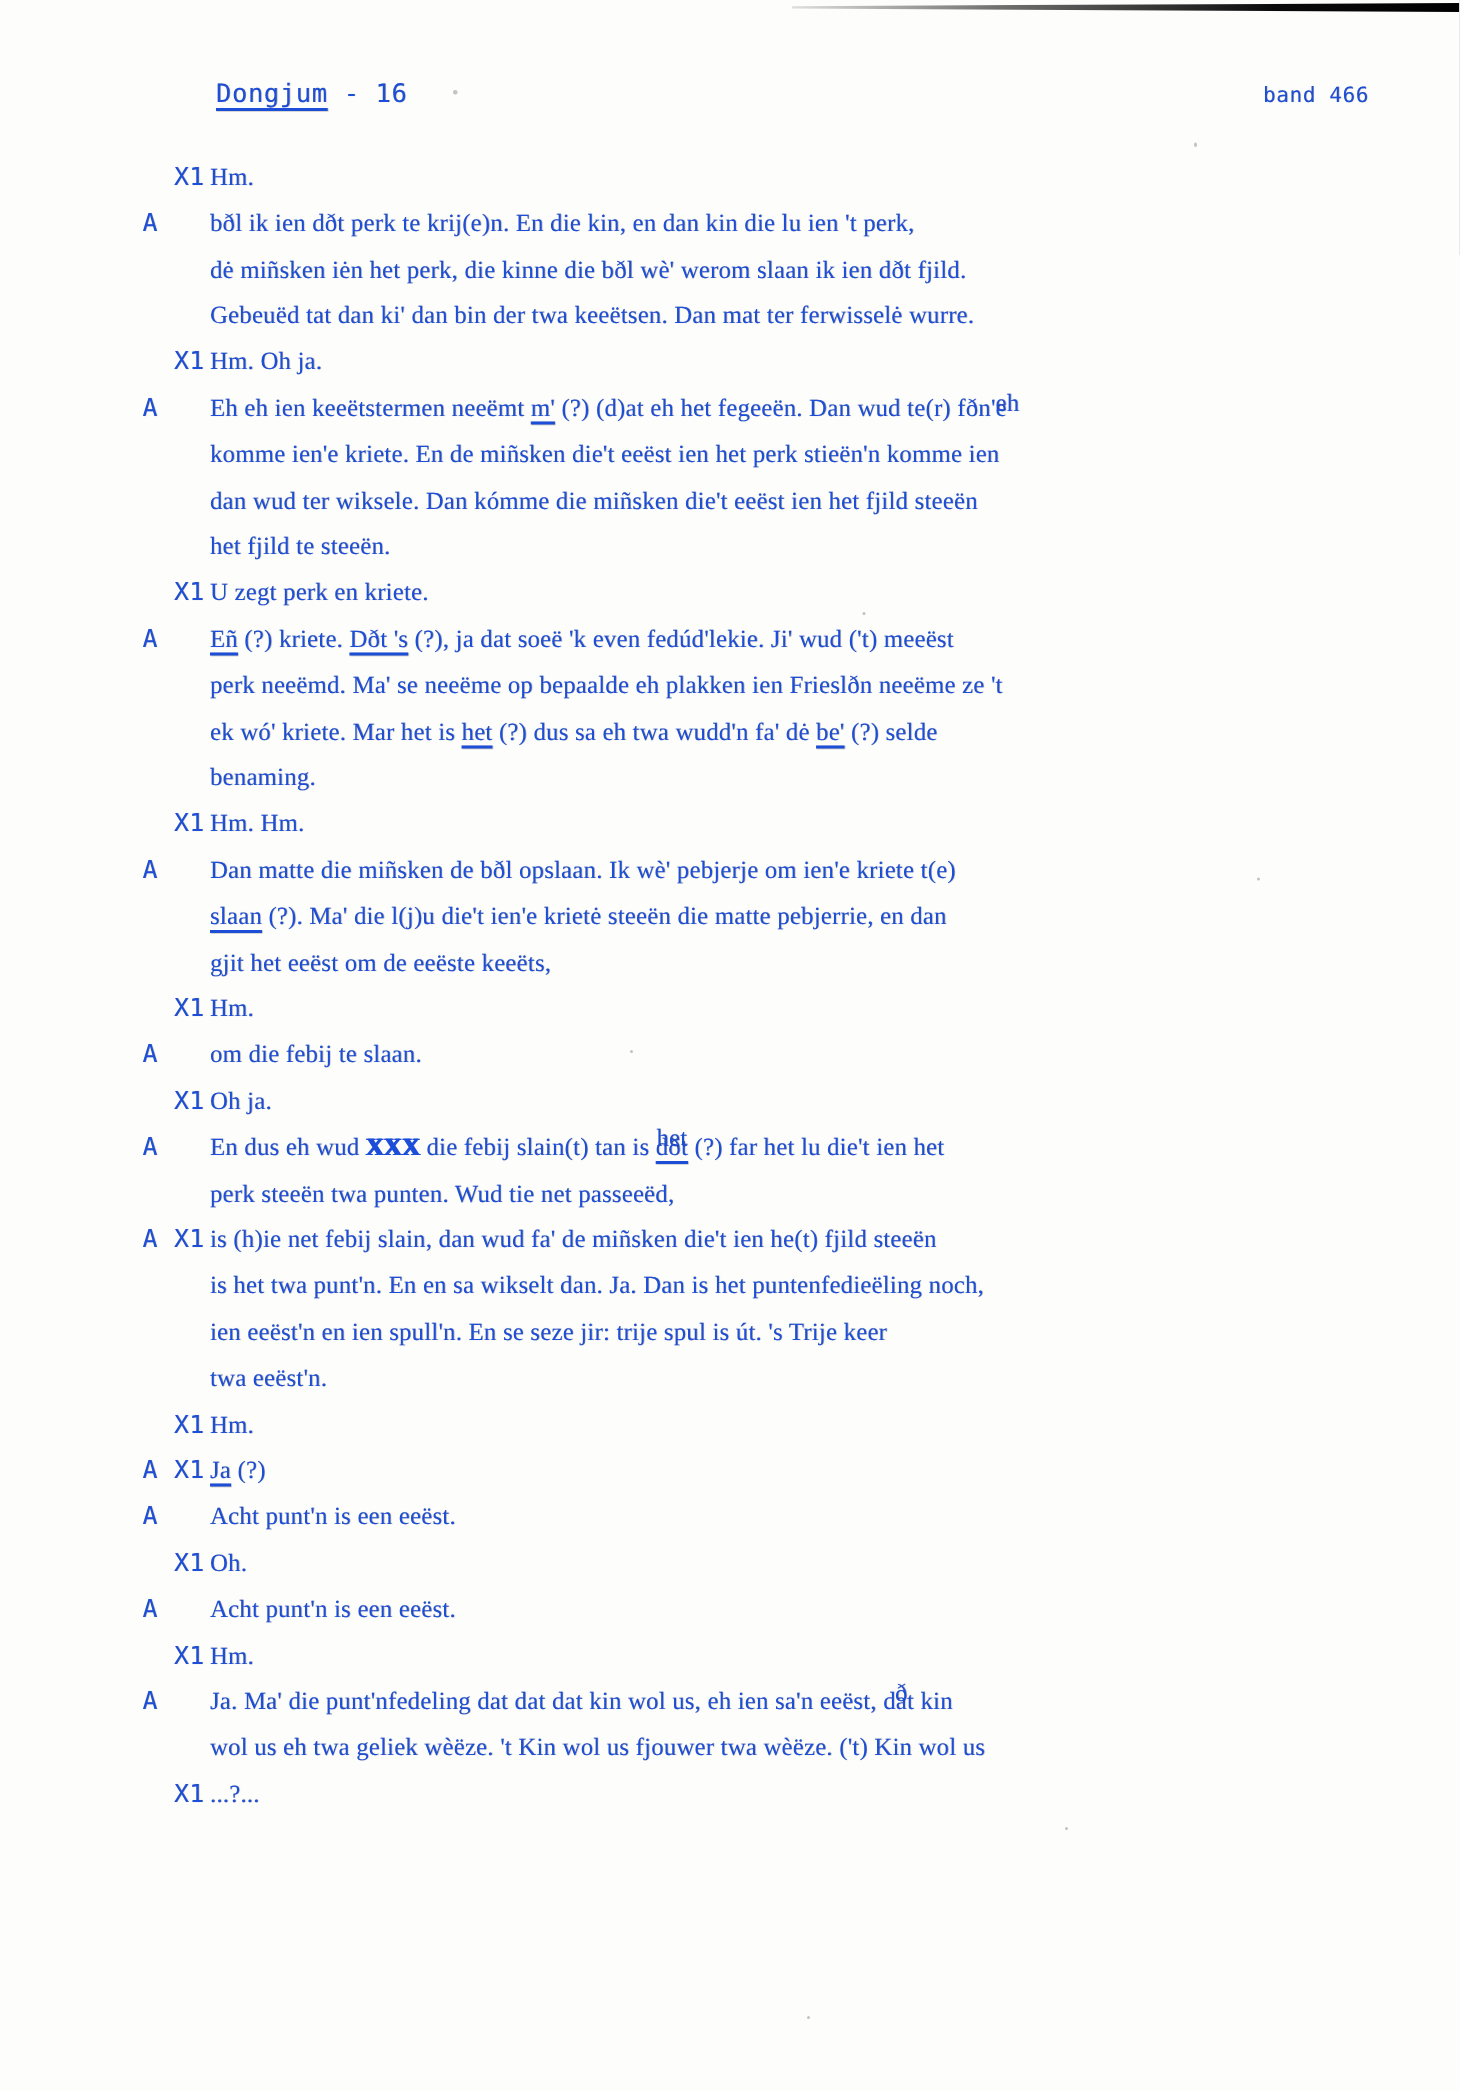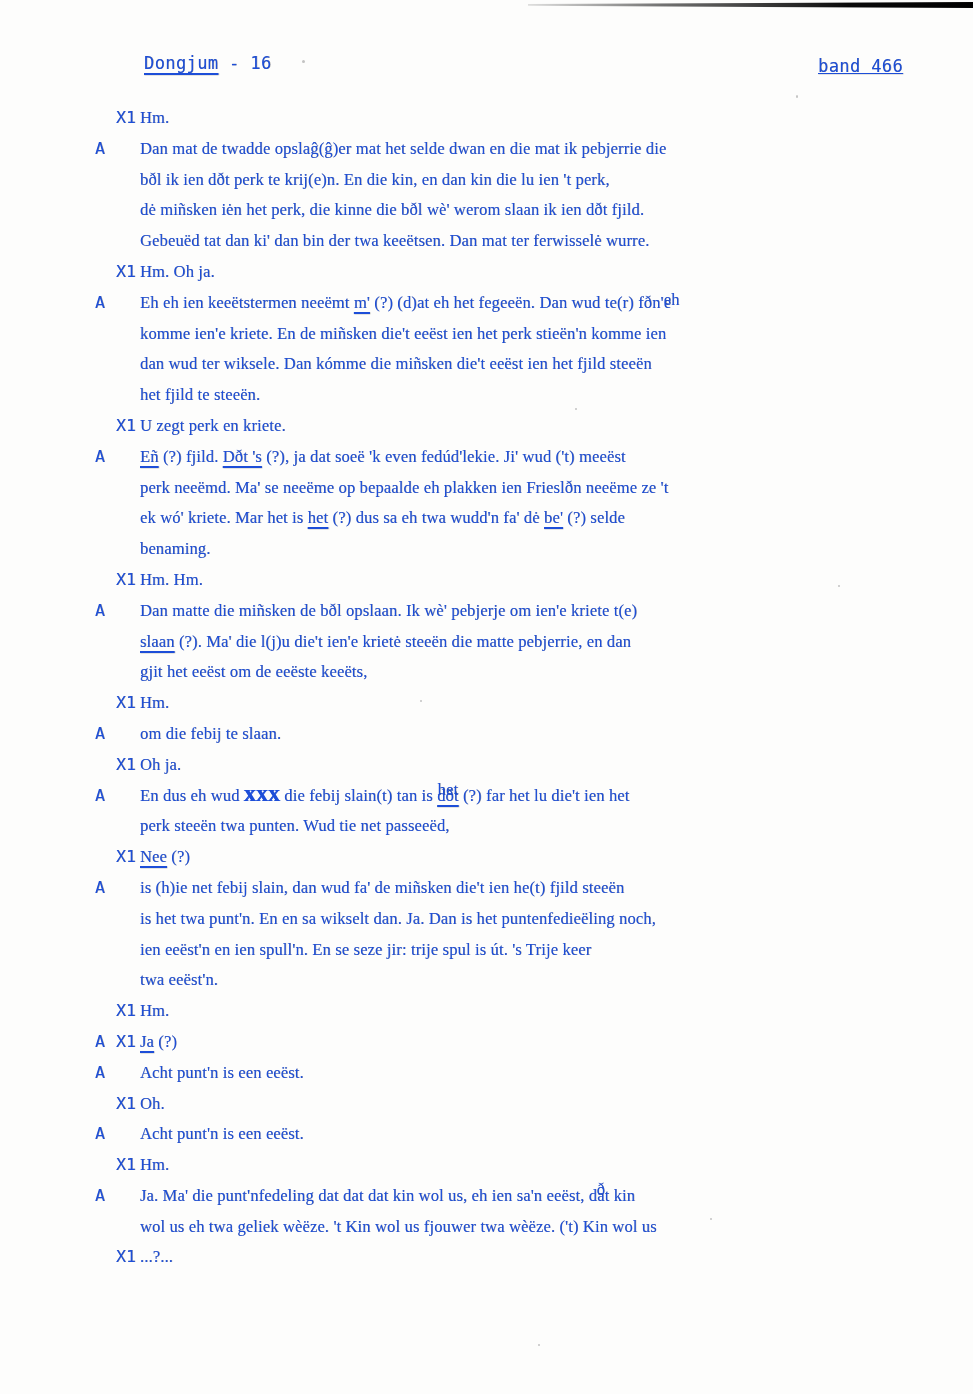--- a/index.html
+++ b/index.html
@@ -12,21 +12,21 @@
     color:#1d4ed8;
     text-shadow:0.4px 0.3px 0.5px rgba(30,25,20,0.38);
   }
   .scan-line{
     position:absolute;top:2px;left:528px;width:445px;height:6px;
     background:linear-gradient(to right, rgba(0,0,0,0.12), rgba(0,0,0,0.55) 30%, #0a0a0a 72%, #000);
     clip-path:polygon(0 35%, 100% 0, 100% 100%, 0 62%);
   }
   .header-title{position:absolute;left:144px;top:53px;font-size:17px;letter-spacing:0.4px;}
   .title-word{text-decoration:underline;text-underline-offset:4px;text-decoration-thickness:1.5px;}
-  .band{position:absolute;left:818px;top:56px;font-size:17px;letter-spacing:0.4px;text-decoration:underline;}
+  .band{position:absolute;left:842px;top:56px;font-size:14px;letter-spacing:0.4px;}
   .dialogue{
     position:absolute;left:0;top:103px;width:973px;
     font-size:16.5px;line-height:30.8px;letter-spacing:0.15px;
   }
   .row{position:relative;}
   .speaker{position:absolute;top:0;}
   .spk-A{left:95px;}
   .spk-X1{left:116px;}
   .text{margin-left:140px;margin-right:28px;font-family:Liberation Serif, serif;}
   .line{white-space:pre-wrap;}
@@ -52,21 +52,20 @@
   <div class="dialogue">
       <div class="row">
         <span class="speaker spk-X1">X1</span>
         <div class="text">
           <div class="line"><span>Hm.</span></div>
         </div>
       </div>
       <div class="row">
         <span class="speaker spk-A">A</span>
         <div class="text">
-          <div class="line"><span>Dan mat de twadde opslaĝ(ĝ)er mat het selde dwan en die mat ik pebjerrie die</span></div>
           <div class="line"><span>bðl ik ien dðt perk te krij(e)n. En die kin, en dan kin die lu ien 't perk,</span></div>
           <div class="line"><span>dė miñsken iėn het perk, die kinne die bðl wè' werom slaan ik ien dðt fjild.</span></div>
           <div class="line"><span>Gebeuëd tat dan ki' dan bin der twa keeëtsen. Dan mat ter ferwisselė wurre.</span></div>
         </div>
       </div>
       <div class="row">
         <span class="speaker spk-X1">X1</span>
         <div class="text">
           <div class="line"><span>Hm. Oh ja.</span></div>
         </div>
@@ -82,21 +81,21 @@
       </div>
       <div class="row">
         <span class="speaker spk-X1">X1</span>
         <div class="text">
           <div class="line"><span>U zegt perk en kriete.</span></div>
         </div>
       </div>
       <div class="row">
         <span class="speaker spk-A">A</span>
         <div class="text">
-          <div class="line"><span class="u">Eñ</span><span> (?) fjild. </span><span class="u">Dðt 's</span><span> (?), ja dat soeë 'k even fedúd'lekie. Ji' wud ('t) meeëst</span></div>
+          <div class="line"><span class="u">Eñ</span><span> (?) kriete. </span><span class="u">Dðt 's</span><span> (?), ja dat soeë 'k even fedúd'lekie. Ji' wud ('t) meeëst</span></div>
           <div class="line"><span>perk neeëmd. Ma' se neeëme op bepaalde eh plakken ien Frieslðn neeëme ze 't</span></div>
           <div class="line"><span>ek wó' kriete. Mar het is </span><span class="u">het</span><span> (?) dus sa eh twa wudd'n fa' dė </span><span class="u">be'</span><span> (?) selde</span></div>
           <div class="line"><span>benaming.</span></div>
         </div>
       </div>
       <div class="row">
         <span class="speaker spk-X1">X1</span>
         <div class="text">
           <div class="line"><span>Hm. Hm.</span></div>
         </div>
@@ -129,23 +128,20 @@
       </div>
       <div class="row">
         <span class="speaker spk-A">A</span>
         <div class="text">
           <div class="line"><span>En dus eh wud </span><span class="x">XXX</span><span> die febij slain(t) tan is </span><span class="stack center"><span class="top">het</span><span class="u">dðt</span></span><span> (?) far het lu die't ien het</span></div>
           <div class="line"><span>perk steeën twa punten. Wud tie net passeeëd,</span></div>
         </div>
       </div>
       <div class="row">
         <span class="speaker spk-X1">X1</span>
-        <div class="text">
-          <div class="line"><span class="u">Nee</span><span> (?)</span></div>
-        </div>
       </div>
       <div class="row">
         <span class="speaker spk-A">A</span>
         <div class="text">
           <div class="line"><span>is (h)ie net febij slain, dan wud fa' de miñsken die't ien he(t) fjild steeën</span></div>
           <div class="line"><span>is het twa punt'n. En en sa wikselt dan. Ja. Dan is het puntenfedieëling noch,</span></div>
           <div class="line"><span>ien eeëst'n en ien spull'n. En se seze jir: trije spul is út. 's Trije keer</span></div>
           <div class="line"><span>twa eeëst'n.</span></div>
         </div>
       </div>

